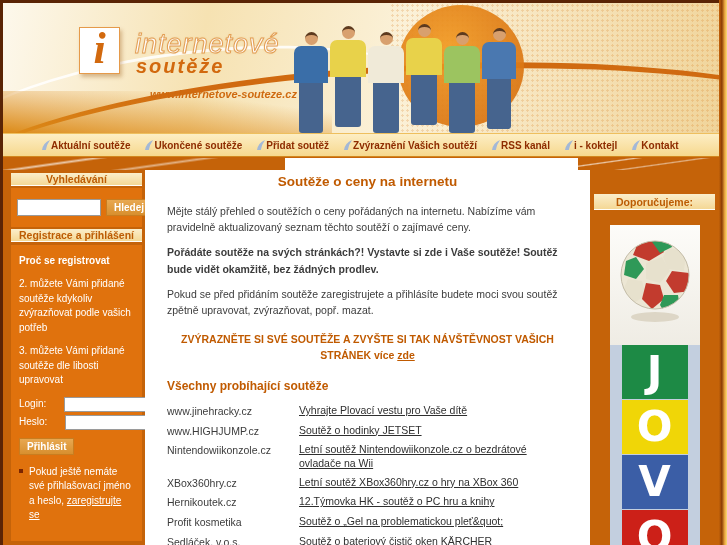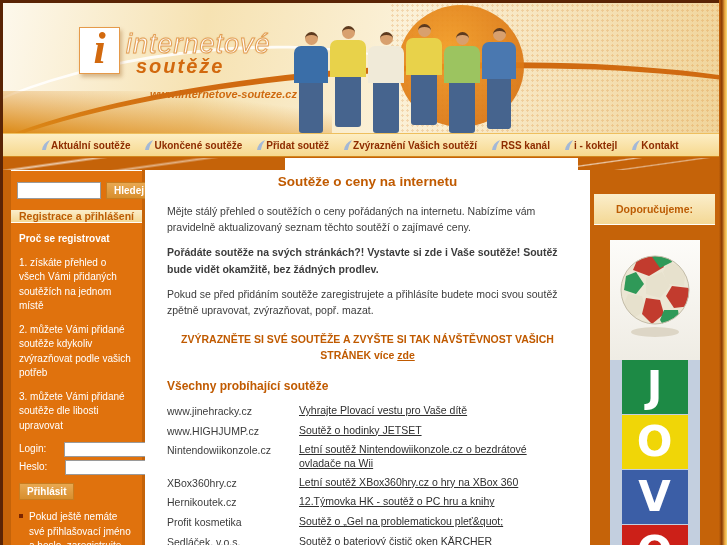--- a/index.html
+++ b/index.html
@@ -22,21 +22,21 @@
                  border-top:3px solid rgba(255,255,255,.85); transform:rotate(-7deg); }
   .curve-orange { position:absolute; left:-80px; top:62px; width:980px; height:230px; border-radius:50%;
                   border-top:6px solid #d06a10; transform:rotate(-3deg); }
   .curve-fill { position:absolute; left:0; bottom:0; width:46%; height:42px;
                 background:linear-gradient(to top right, #dc8a17, rgba(220,138,23,0) 75%); }
   .logo-box { position:absolute; left:76px; top:24px; width:41px; height:47px; background:#fff;
               border:1px solid #e2initial; border:1px solid #e59a4a; box-shadow:2px 3px 4px rgba(150,80,10,.35);
               display:flex; align-items:center; justify-content:center; }
   .logo-i { font-family:"Liberation Serif", serif; font-style:italic; font-weight:bold; font-size:44px;
             color:#d2690e; line-height:.9; margin-top:-4px; }
-  .logo-line1 { position:absolute; left:123px; top:26px; font-size:27px; font-style:italic; letter-spacing:1px;
+  .logo-line1 { position:absolute; left:132px; top:26px; font-size:27px; font-style:italic; letter-spacing:1px;
                 color:rgba(255,255,255,.95); -webkit-text-stroke:1px rgba(224,150,70,.9);
                 text-shadow:0 0 2px rgba(224,150,70,.5);text-align:center; }
   .logo-line2 { position:absolute; left:133px; top:52px; font-size:20px; font-style:italic; font-weight:bold;
                 letter-spacing:2px; color:#d2690e; }
   .logo-url { position:absolute; left:147px; top:85px; font-size:11px; font-weight:bold; font-style:italic; color:#cf6a10; }
 
   
   .people { position:absolute; left:283px; top:0; width:238px; height:130px; }
   .people .ring { position:absolute; left:112px; top:2px; width:126px; height:122px; border-radius:50%;
                   background:radial-gradient(circle at 40% 35%, #f29a22, #d2690e); opacity:.92; }
@@ -59,21 +59,21 @@
                  transparent 52%, rgba(255,255,255,.5) 56%, transparent 60%); }
   .swirlband.left { left:0; width:285px; }
   .swirlband.right { left:578px; right:8px; }
 
   
   .col { position:absolute; top:158px; bottom:0; }
   .sidebar-left { left:8px; width:137px; display:flex; flex-direction:column; }
   .main-col { left:145px; width:445px; background:#fff; overflow:hidden; z-index:3; }
   .sidebar-right { left:590px; width:129px; }
 
-  .bar { margin:0 3px; height:31px; background:linear-gradient(#fbeecb,#f4d895); border-bottom:1px solid rgba(255,255,255,.9);
+  .bar { margin:0 3px; height:16px; background:linear-gradient(#fbeecb,#f4d895); border-bottom:1px solid rgba(255,255,255,.9);
          display:flex; align-items:center; justify-content:center;
          font-size:10.5px; font-weight:bold; color:#bc5c04; }
   .blockgap { height:4px; }
   .oblock { margin:0 3px; background:#e0720d; }
 
   .search-block { padding:11px 6px; display:flex; align-items:center; gap:5px; }
   .search-block input { width:84px; height:17px; border:1px solid #9a9a9a; background:#fff; font-size:10px; padding:0 2px; }
   .btn { background:linear-gradient(#e8a851,#d88f2e); color:#fff; font-weight:bold; font-size:10px;
          border:1px solid #c87d20; padding:2px 7px; cursor:pointer; }
 
@@ -229,21 +229,20 @@
       <input type="text" value="" style="">
       <button class="btn">Hledej</button>
     </div>
     <div class="blockgap"></div>
 
     <div class="bar">Registrace a přihlášení</div>
     <div class="blockgap"></div>
     <div class="oblock register-block">
       <div class="rb-title">Proč se registrovat</div>
 
-        <div class="reason">1. získáte přehled o všech Vámi přidaných soutěžích na jednom místě</div>
 
         <div class="reason">2. můžete Vámi přidané soutěže kdykoliv zvýrazňovat podle vašich potřeb</div>
 
         <div class="reason">3. můžete Vámi přidané soutěže dle libosti upravovat</div>
 
       <div class="cred-row">
         <label>Login:</label>
         <input type="text" style="">
       </div>
       <div class="cred-row">

